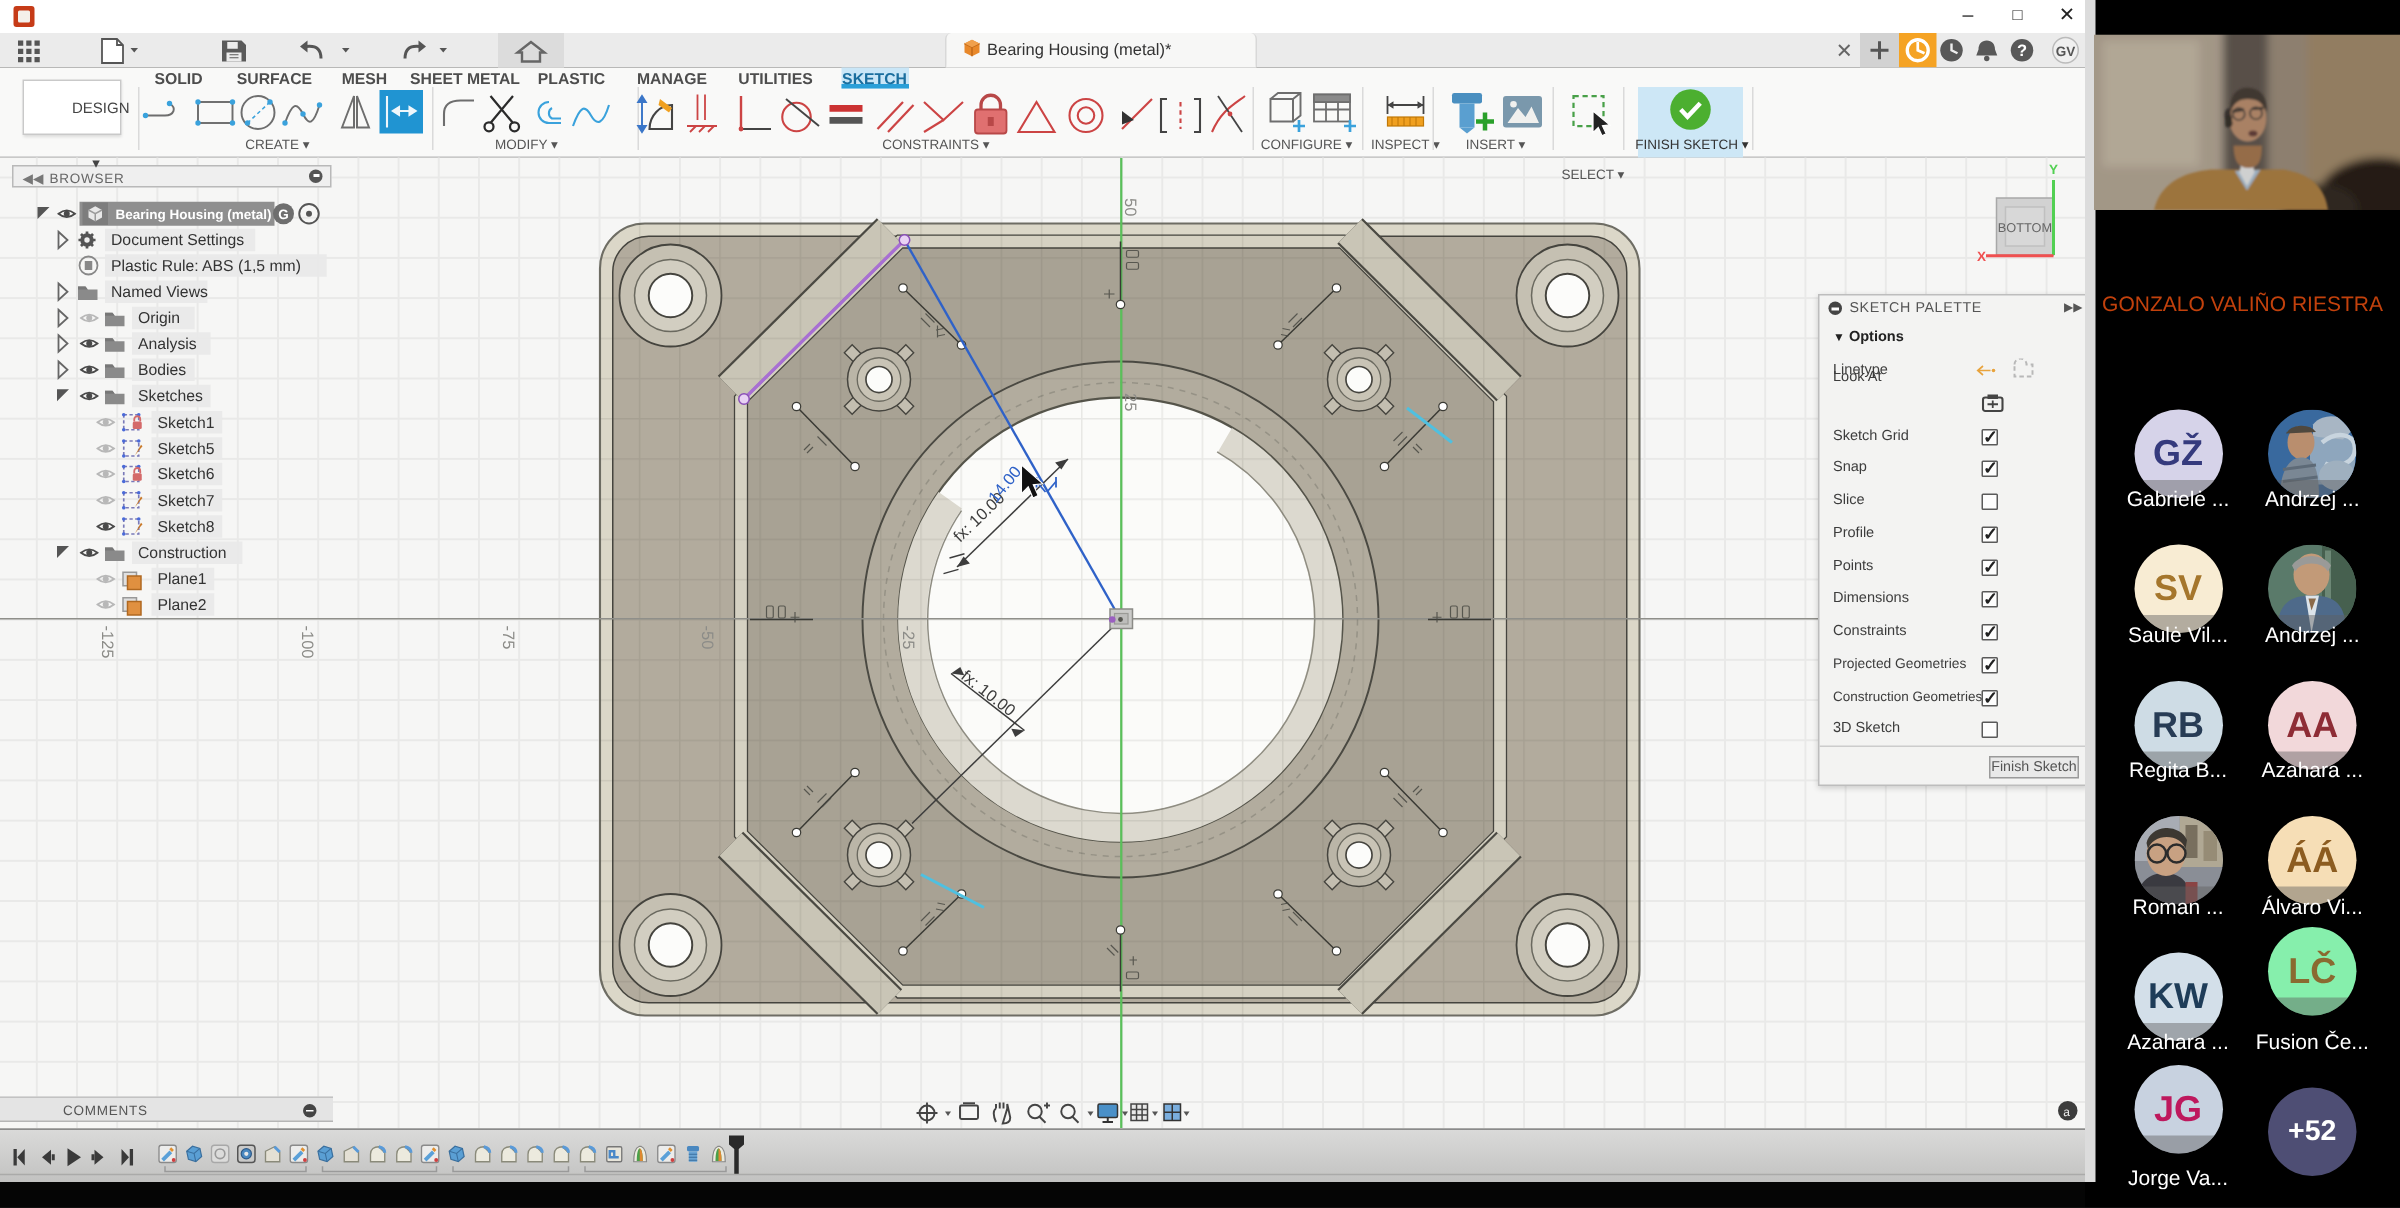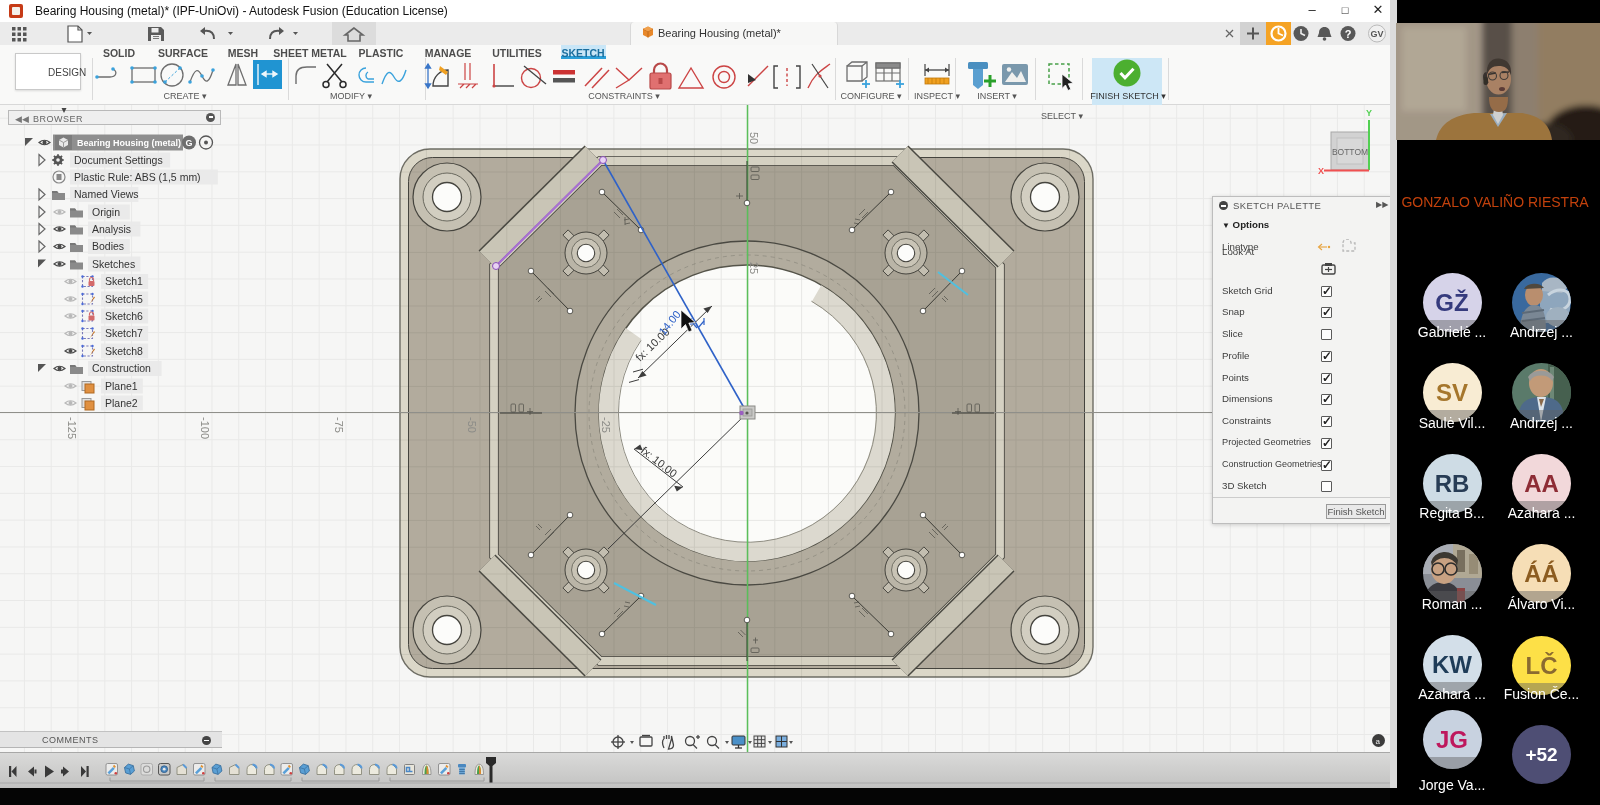--- a/index.html
+++ b/index.html
@@ -571,21 +571,20 @@
         <path d="M140,9 l4,0 l-2,3 Z" fill="#555"></path>
         <path d="M160,9 l4,0 l-2,3 Z" fill="#555"></path>
         <path d="M181,9 l4,0 l-2,3 Z" fill="#555"></path>
       </svg>
       <div class="abs" style="left:1372px;top:629px;width:13px;height:13px;border-radius:50%;background:#3c3c3c;"></div>
       <div class="abs" style="left:1375.5px;top:631.5px;font-size:8px;color:#eee;">a</div>
   </div>
 
   <div id="titlebar" class="abs">
     <div id="appicon"></div>
-    <div class="ttext">Bearing Housing (metal)* (IPF-UniOvi) - Autodesk Fusion (Education License)</div>
     <div class="winbtn" style="left:1304px;">–</div>
     <div class="winbtn" style="left:1337px;font-size:11px;">□</div>
     <div class="winbtn" style="left:1370px;">✕</div>
   </div>
 
   <div id="qat" class="abs">
     <div style="position:absolute;left:630px;top:0;width:208px;height:23px;background:#f7f7f6;border-left:1px solid #d8d8d8;border-right:1px solid #d8d8d8;border-radius:4px 4px 0 0;"></div>
     <div class="hometile"></div>
     <svg width="1390" height="23" viewBox="0 0 1390 23" style="position:absolute;left:0;top:0;">
 
@@ -1018,21 +1017,21 @@
         </svg>
       <div class="astrip"></div></div>
     <div class="avatar" style="left:122px;top:544px;background:#f6deb6;color:#8c5c20;">
         <span>ÁÁ</span>
         <div class="astrip"></div>
       </div>
     <div class="avatar" style="left:32.5px;top:634.5px;background:#d3dfe9;color:#1e3c58;">
         <span>KW</span>
         <div class="astrip"></div>
       </div>
-    <div class="avatar" style="left:122px;top:636px;background:#fde047;color:#8a6a30;">
+    <div class="avatar" style="left:122px;top:618px;background:#86efac;color:#8a6a30;">
         <span>LČ</span>
         <div class="astrip"></div>
       </div>
     <div class="avatar" style="left:32.5px;top:710px;background:#c8d2e0;color:#be185d;">
         <span>JG</span>
         <div class="astrip"></div>
       </div>
     <div class="avatar" style="left:122px;top:725px;background:#4e4e74;color:#fff;">
         <span style="font-size:19px;font-weight:bold;">+52</span>
       </div>

